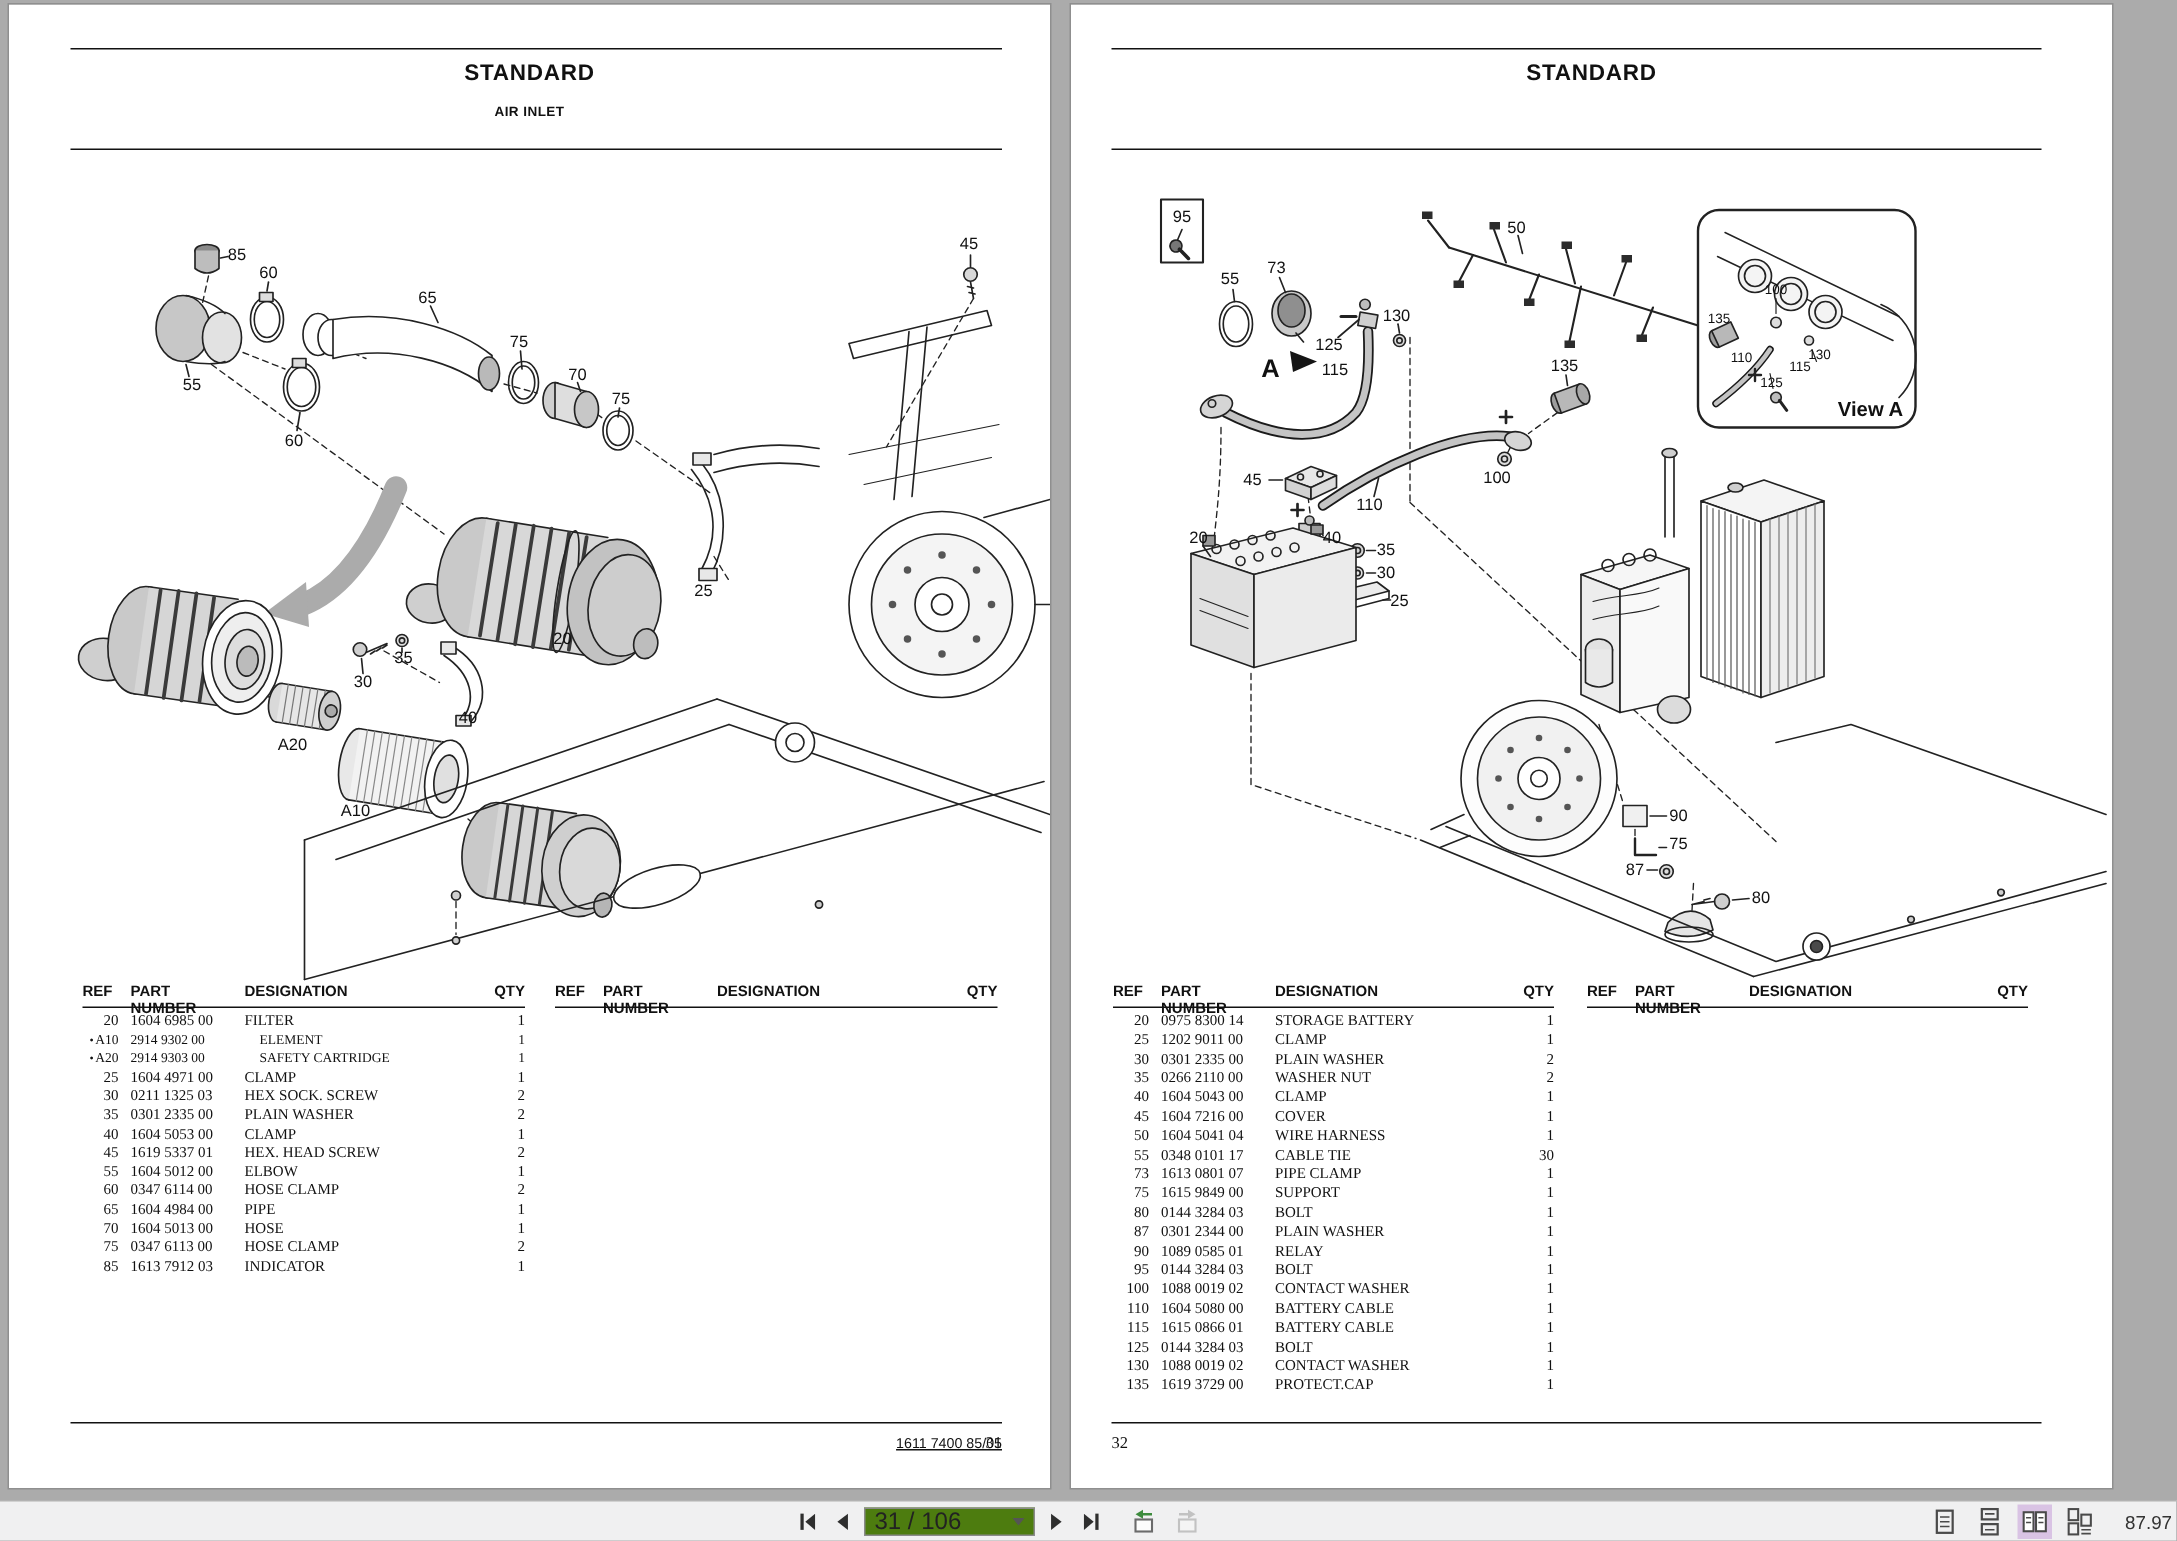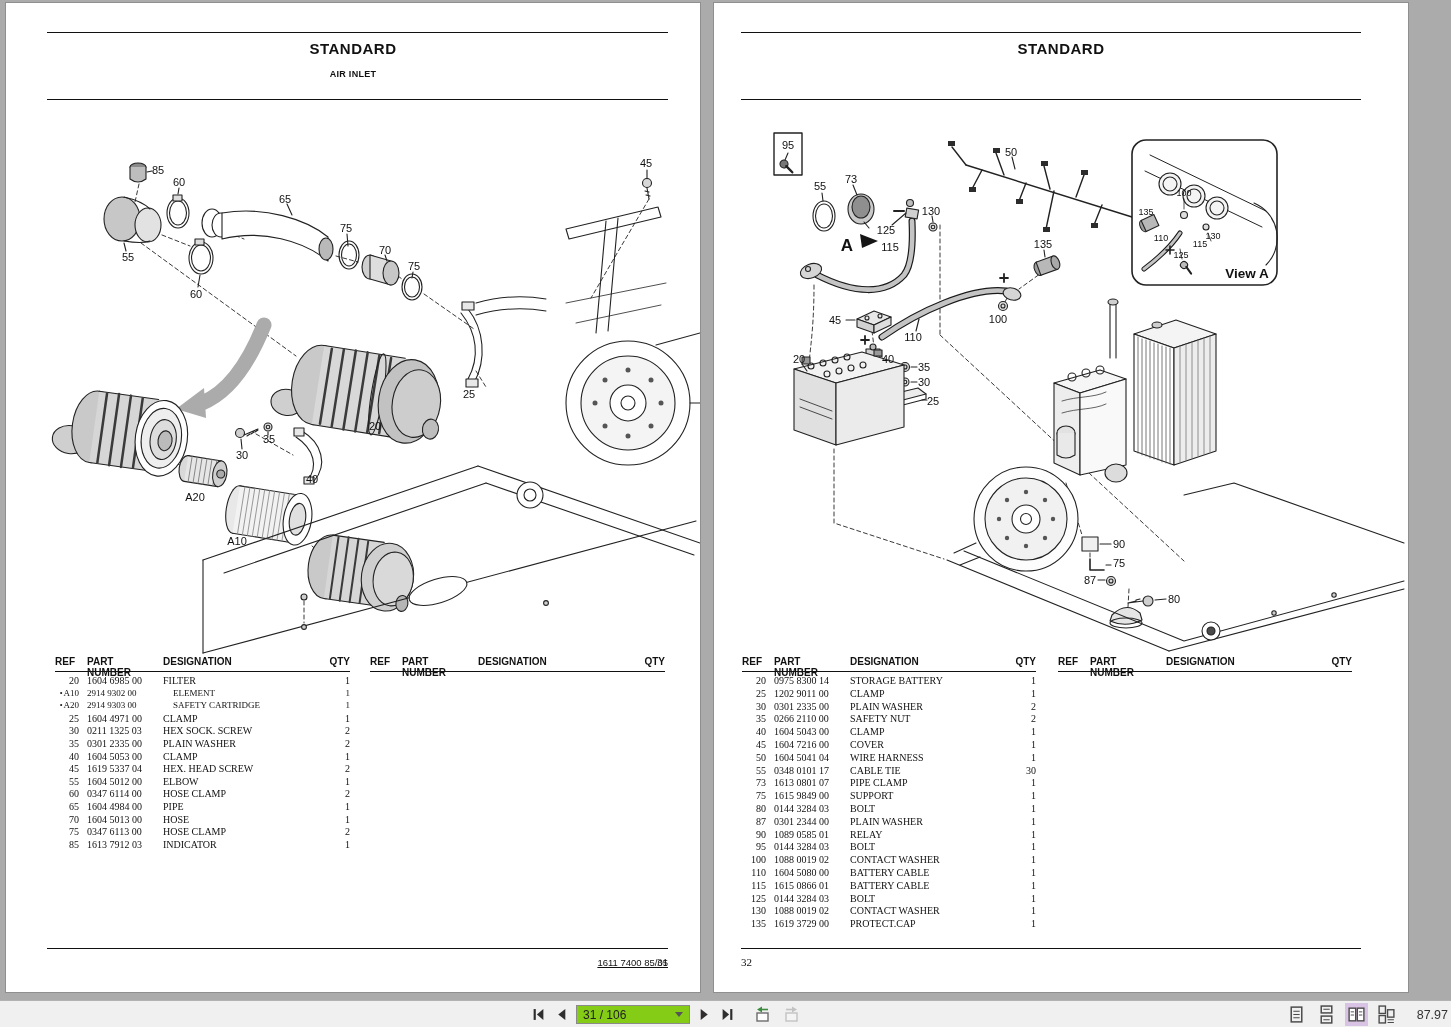--- a/index.html
+++ b/index.html
@@ -26,22 +26,22 @@
   .c-des{padding-left:6px;white-space:nowrap;} .c-qty{text-align:right;}
   .prow.sub{font-size:9px;} .prow.sub .c-des{padding-left:16px;}
   .blt{font-style:normal;font-size:8px;margin-right:1px;}
   .pfoot{position:absolute;top:954px;height:14px;font-size:9.5px;color:#111;}
   .fdoc{position:absolute;left:0;width:100%;text-align:right;text-decoration:underline;}
   .fpage{position:absolute;font-family:Liberation Serif, serif;font-size:11px;}
   .fright{right:0;top:-1px;} .fleft{left:0;top:-1px;}
   .toolbar{position:absolute;left:0;top:1000px;width:1451px;height:27px;background:#f0f0f1;border-top:1px solid #b2b2b2;}
   .nav{position:absolute;left:530px;top:3px;display:flex;align-items:center;gap:6px;}
   .tbtn{background:transparent;border:none;padding:2px;margin:0;cursor:pointer;display:flex;align-items:center;}
-  .pagebox{width:100px;height:17px;background:#84cc16;border:1px solid #8a8a8a;display:flex;align-items:center;
-           justify-content:space-between;padding:0 6px;font-size:12px;color:#222;}
+  .pagebox{width:100px;height:17px;background:#4d7c0f;border:1px solid #8a8a8a;display:flex;align-items:center;
+           justify-content:space-between;padding:0 6px;font-size:16px;color:#222;}
   .caret{width:0;height:0;border-left:4px solid transparent;border-right:4px solid transparent;border-top:5px solid #555;}
   .layouts{position:absolute;right:3px;top:2px;display:flex;align-items:center;gap:7px;}
   .lbtn{background:transparent;border:none;padding:2px 3px;display:flex;align-items:center;cursor:pointer;}
   .lbtn.active{background:#d9c3e4;}
   .zoomtxt{font-size:12.5px;color:#333;margin-left:12px;}
 </style>
 </head>
 <body>
 
 <div class="page" id="page-left">
@@ -303,21 +303,21 @@
         <span class="c-qty">2</span>
       </div>
       <div class="prow">
         <span class="c-ref">40</span>
         <span class="c-part">1604 5053 00</span>
         <span class="c-des">CLAMP</span>
         <span class="c-qty">1</span>
       </div>
       <div class="prow">
         <span class="c-ref">45</span>
-        <span class="c-part">1619 5337 04</span>
+        <span class="c-part">1619 5337 01</span>
         <span class="c-des">HEX. HEAD SCREW</span>
         <span class="c-qty">2</span>
       </div>
       <div class="prow">
         <span class="c-ref">55</span>
         <span class="c-part">1604 5012 00</span>
         <span class="c-des">ELBOW</span>
         <span class="c-qty">1</span>
       </div>
       <div class="prow">
@@ -646,21 +646,21 @@
       </div>
       <div class="prow">
         <span class="c-ref">30</span>
         <span class="c-part">0301 2335 00</span>
         <span class="c-des">PLAIN WASHER</span>
         <span class="c-qty">2</span>
       </div>
       <div class="prow">
         <span class="c-ref">35</span>
         <span class="c-part">0266 2110 00</span>
-        <span class="c-des">SAFETY NUT</span>
+        <span class="c-des">WASHER NUT</span>
         <span class="c-qty">2</span>
       </div>
       <div class="prow">
         <span class="c-ref">40</span>
         <span class="c-part">1604 5043 00</span>
         <span class="c-des">CLAMP</span>
         <span class="c-qty">1</span>
       </div>
       <div class="prow">
         <span class="c-ref">45</span>

